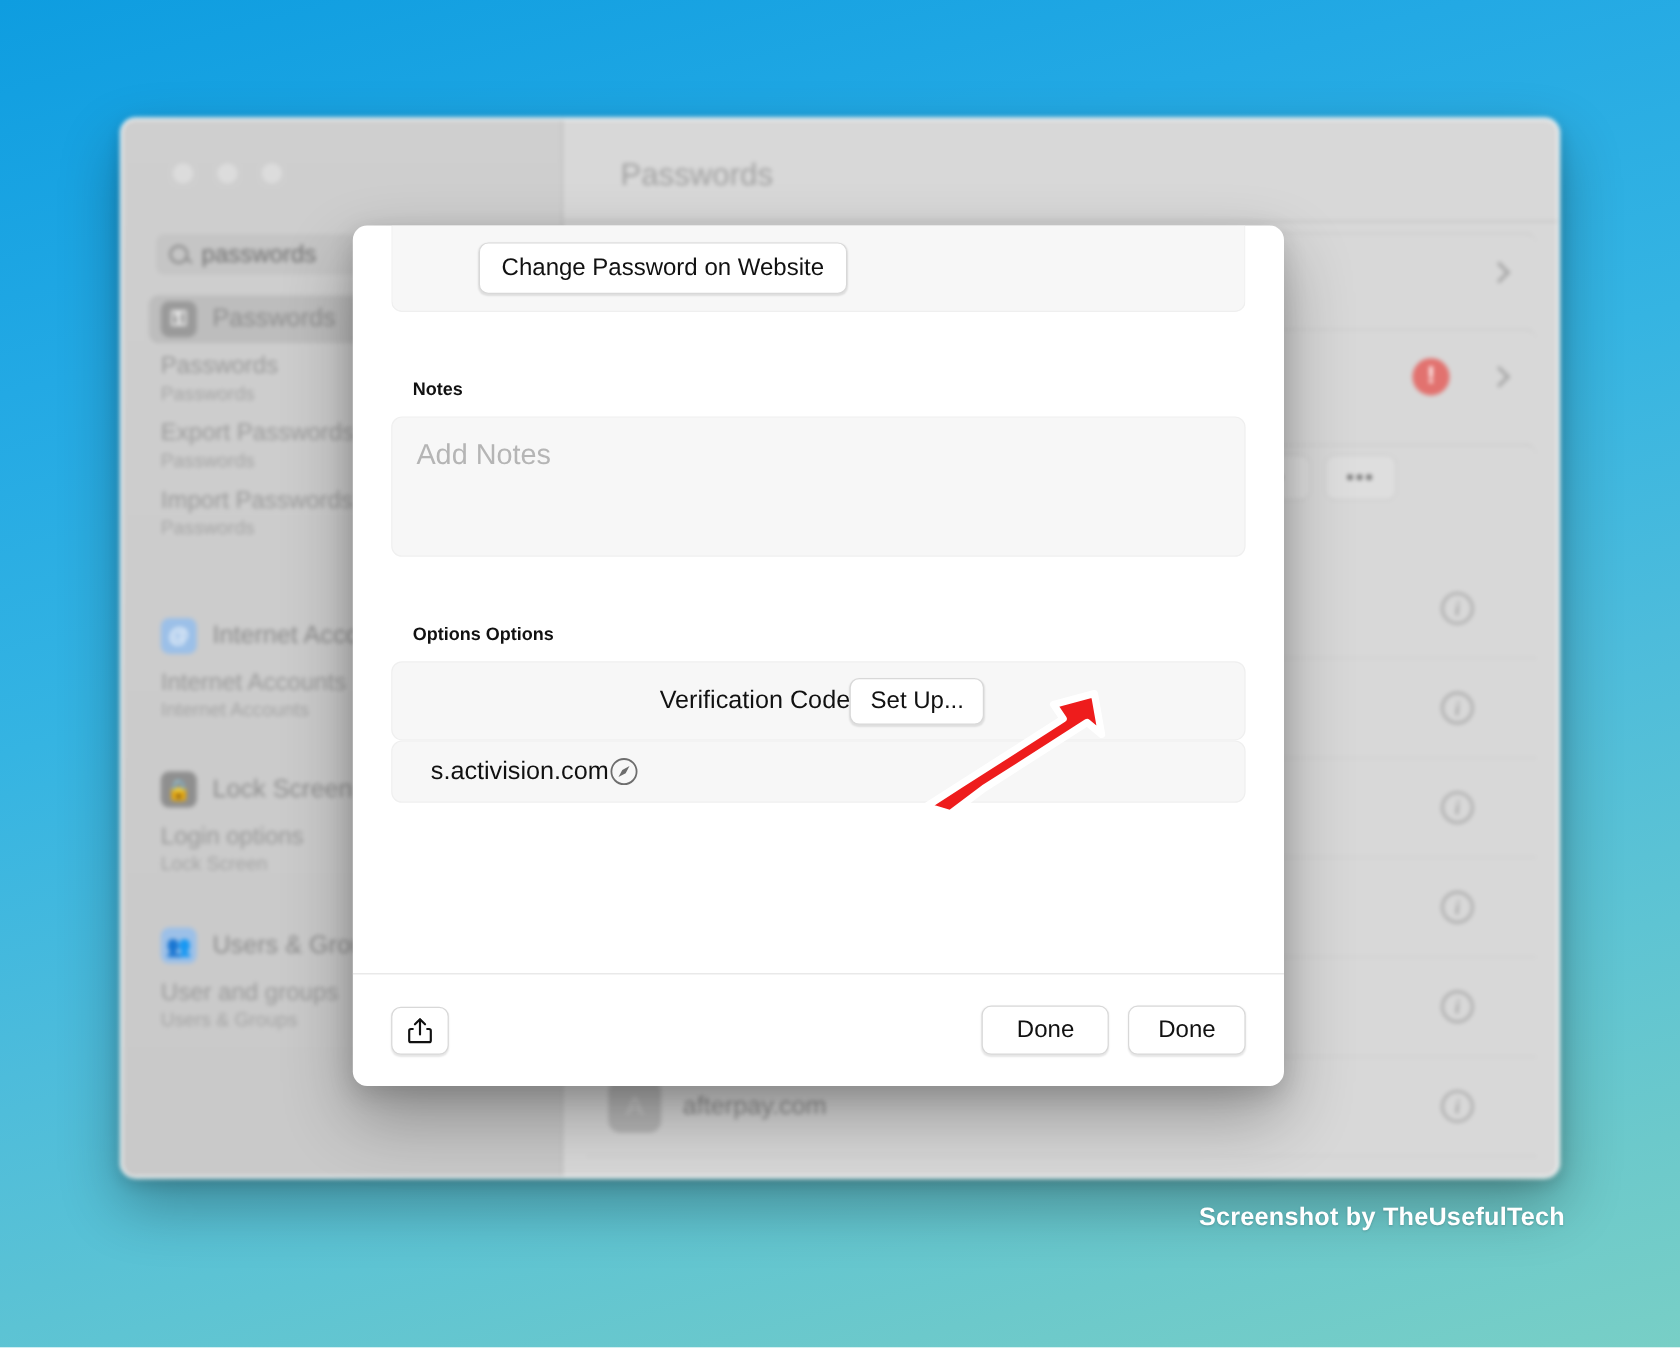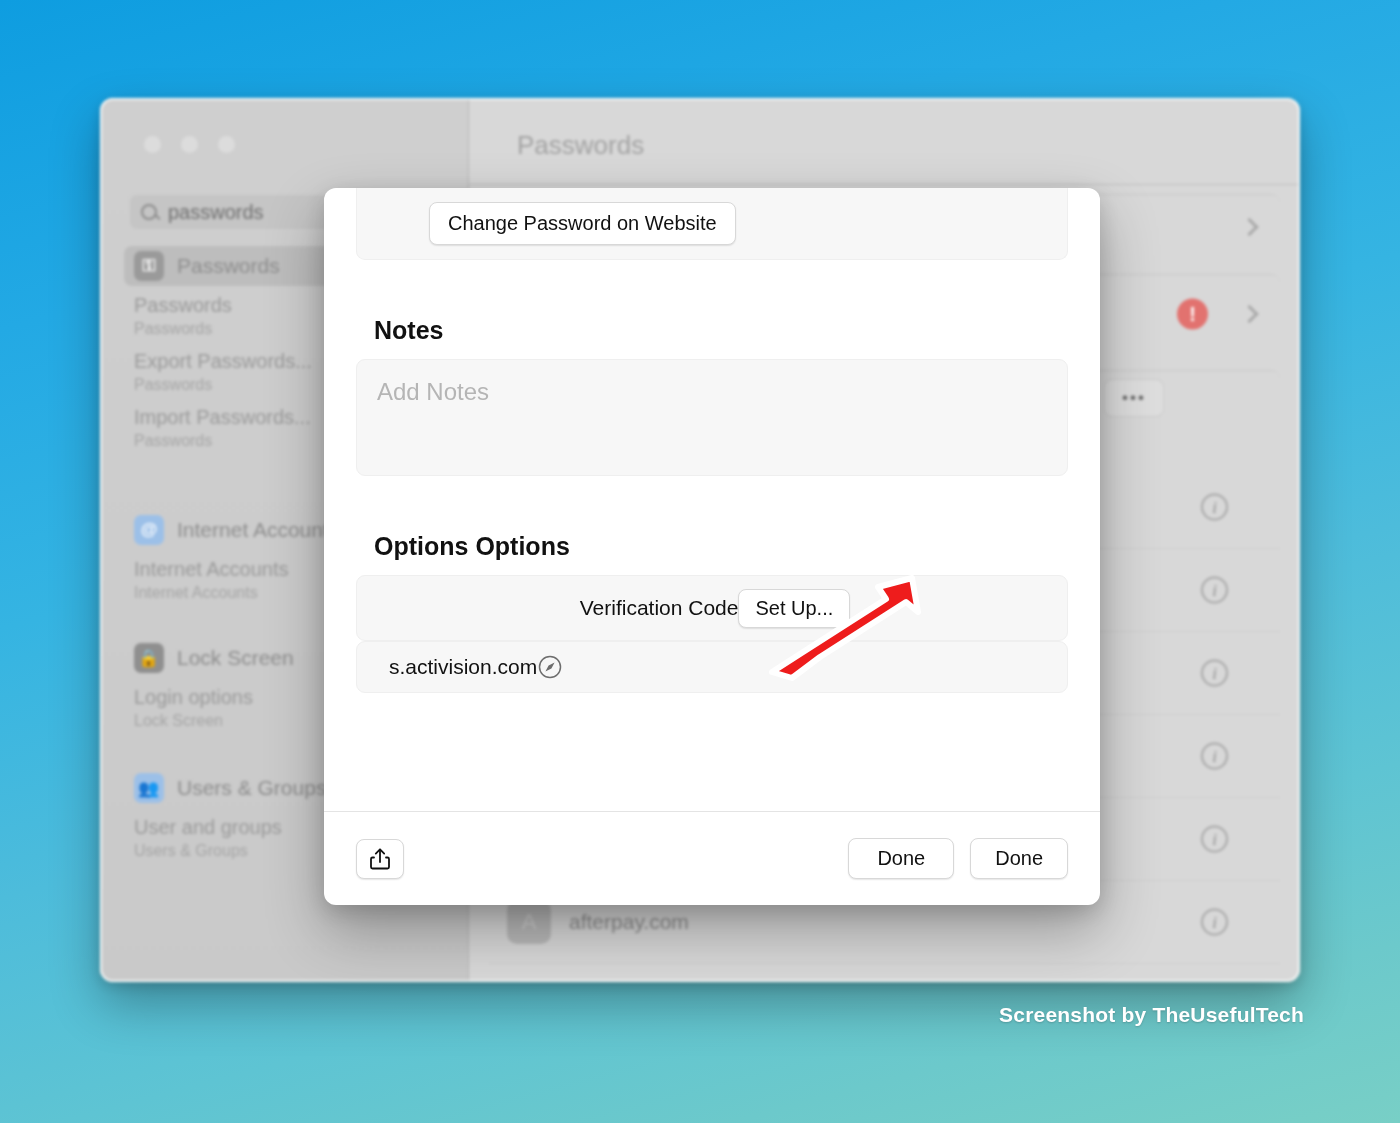--- a/index.html
+++ b/index.html
@@ -166,21 +166,21 @@
     position:absolute; right:52px; top:50%; transform:translateY(-50%);
     width:27px;height:27px;border-radius:50%;
     border:2px solid #a6a6a6; color:#8f8f8f;
     display:flex;align-items:center;justify-content:center;
     font-size:17px; font-family:"Liberation Serif", serif; font-style: italic;
   }
 
   
   #sheet {
     position: absolute;
-    left: 324px; top: 188px;
+    left: 294px; top: 188px;
     width: 776px; height: 717px;
     background: #ffffff;
     border-radius: 12px;
     box-shadow: 0 26px 58px rgba(0,0,0,0.30), 0 6px 20px rgba(0,0,0,0.14);
     overflow: hidden;
     display: flex; flex-direction: column;
   }
 
   .sheet-body { flex: 1; padding: 0 32px; position: relative; }
 
@@ -205,21 +205,21 @@
     box-shadow: 0 1px 1.5px rgba(0,0,0,0.10);
     font-family: "Liberation Sans", sans-serif;
     font-size: 20px;
     color: #111;
     padding: 9px 18px;
     cursor: default;
     white-space: nowrap;
   }
 
   .sec-label {
-    font-size: 25px; font-weight: bold; color: #111;
+    font-size: 15px; font-weight: bold; color: #111;
     margin: 56px 0 14px 18px;
   }
 
   .notes-box {
     height: 117px;
     padding: 18px 20px;
   }
   .notes-ph { font-size: 24px; color: #b5b5b5; }
 
   .opt-row {

